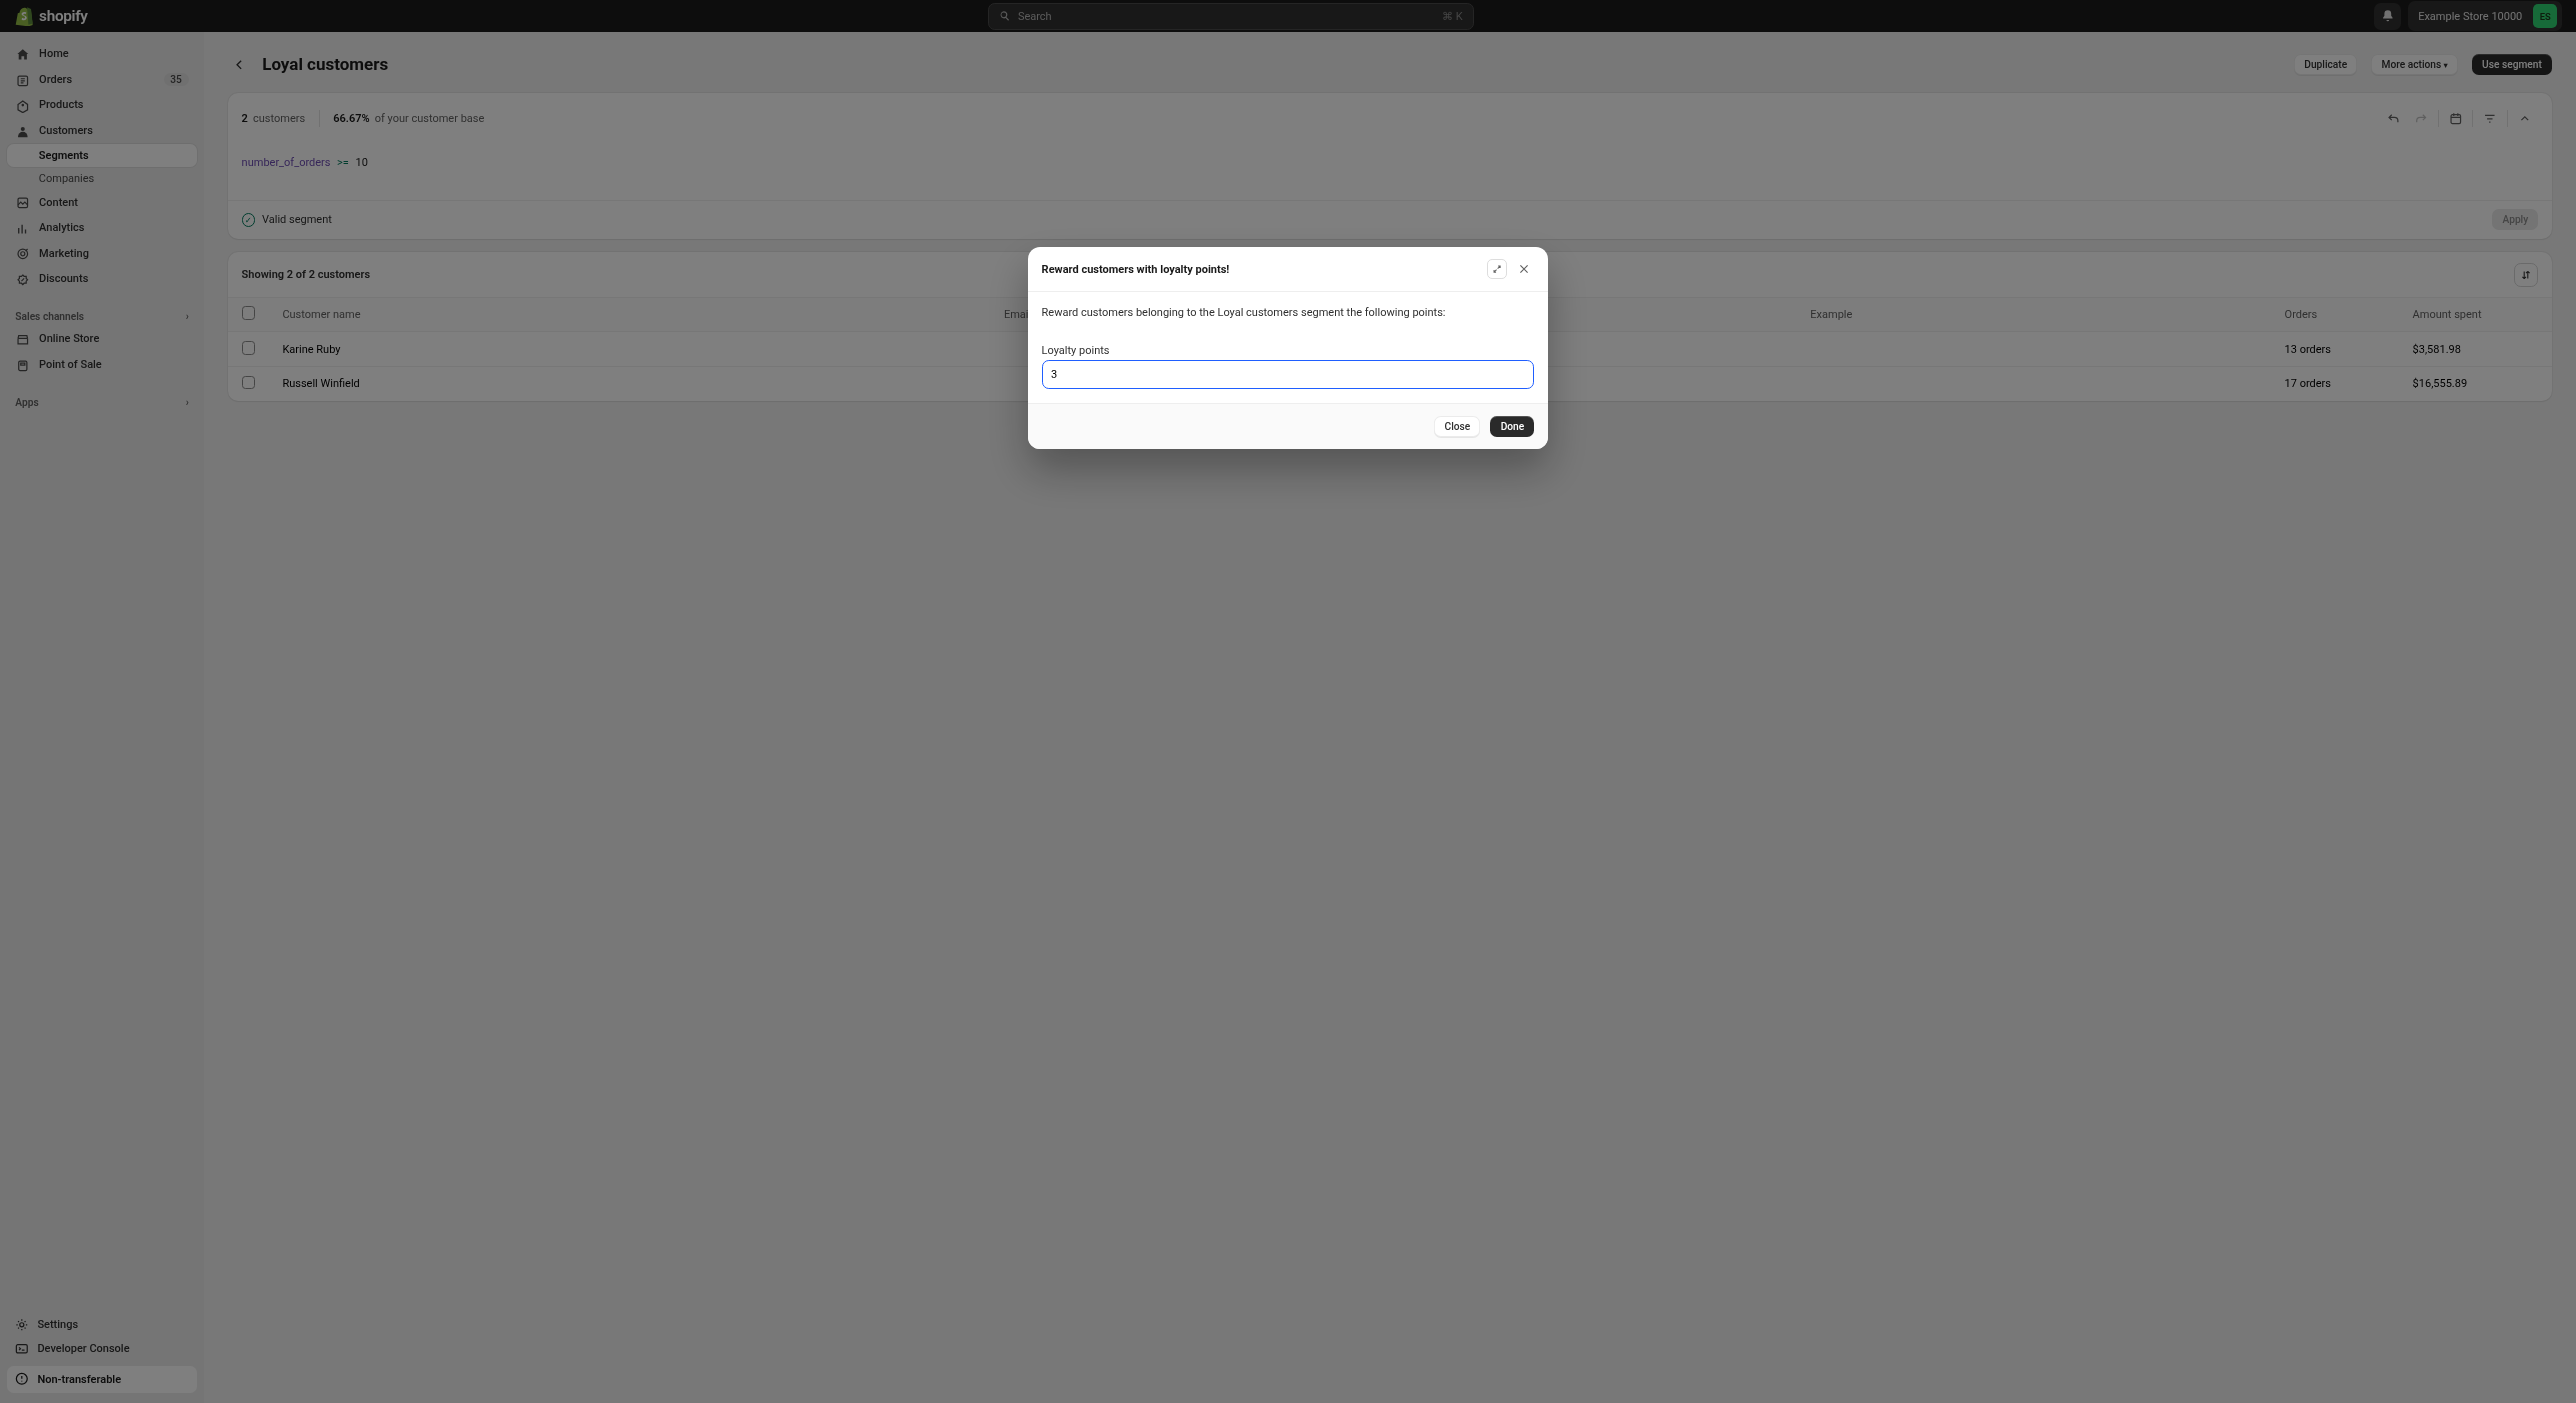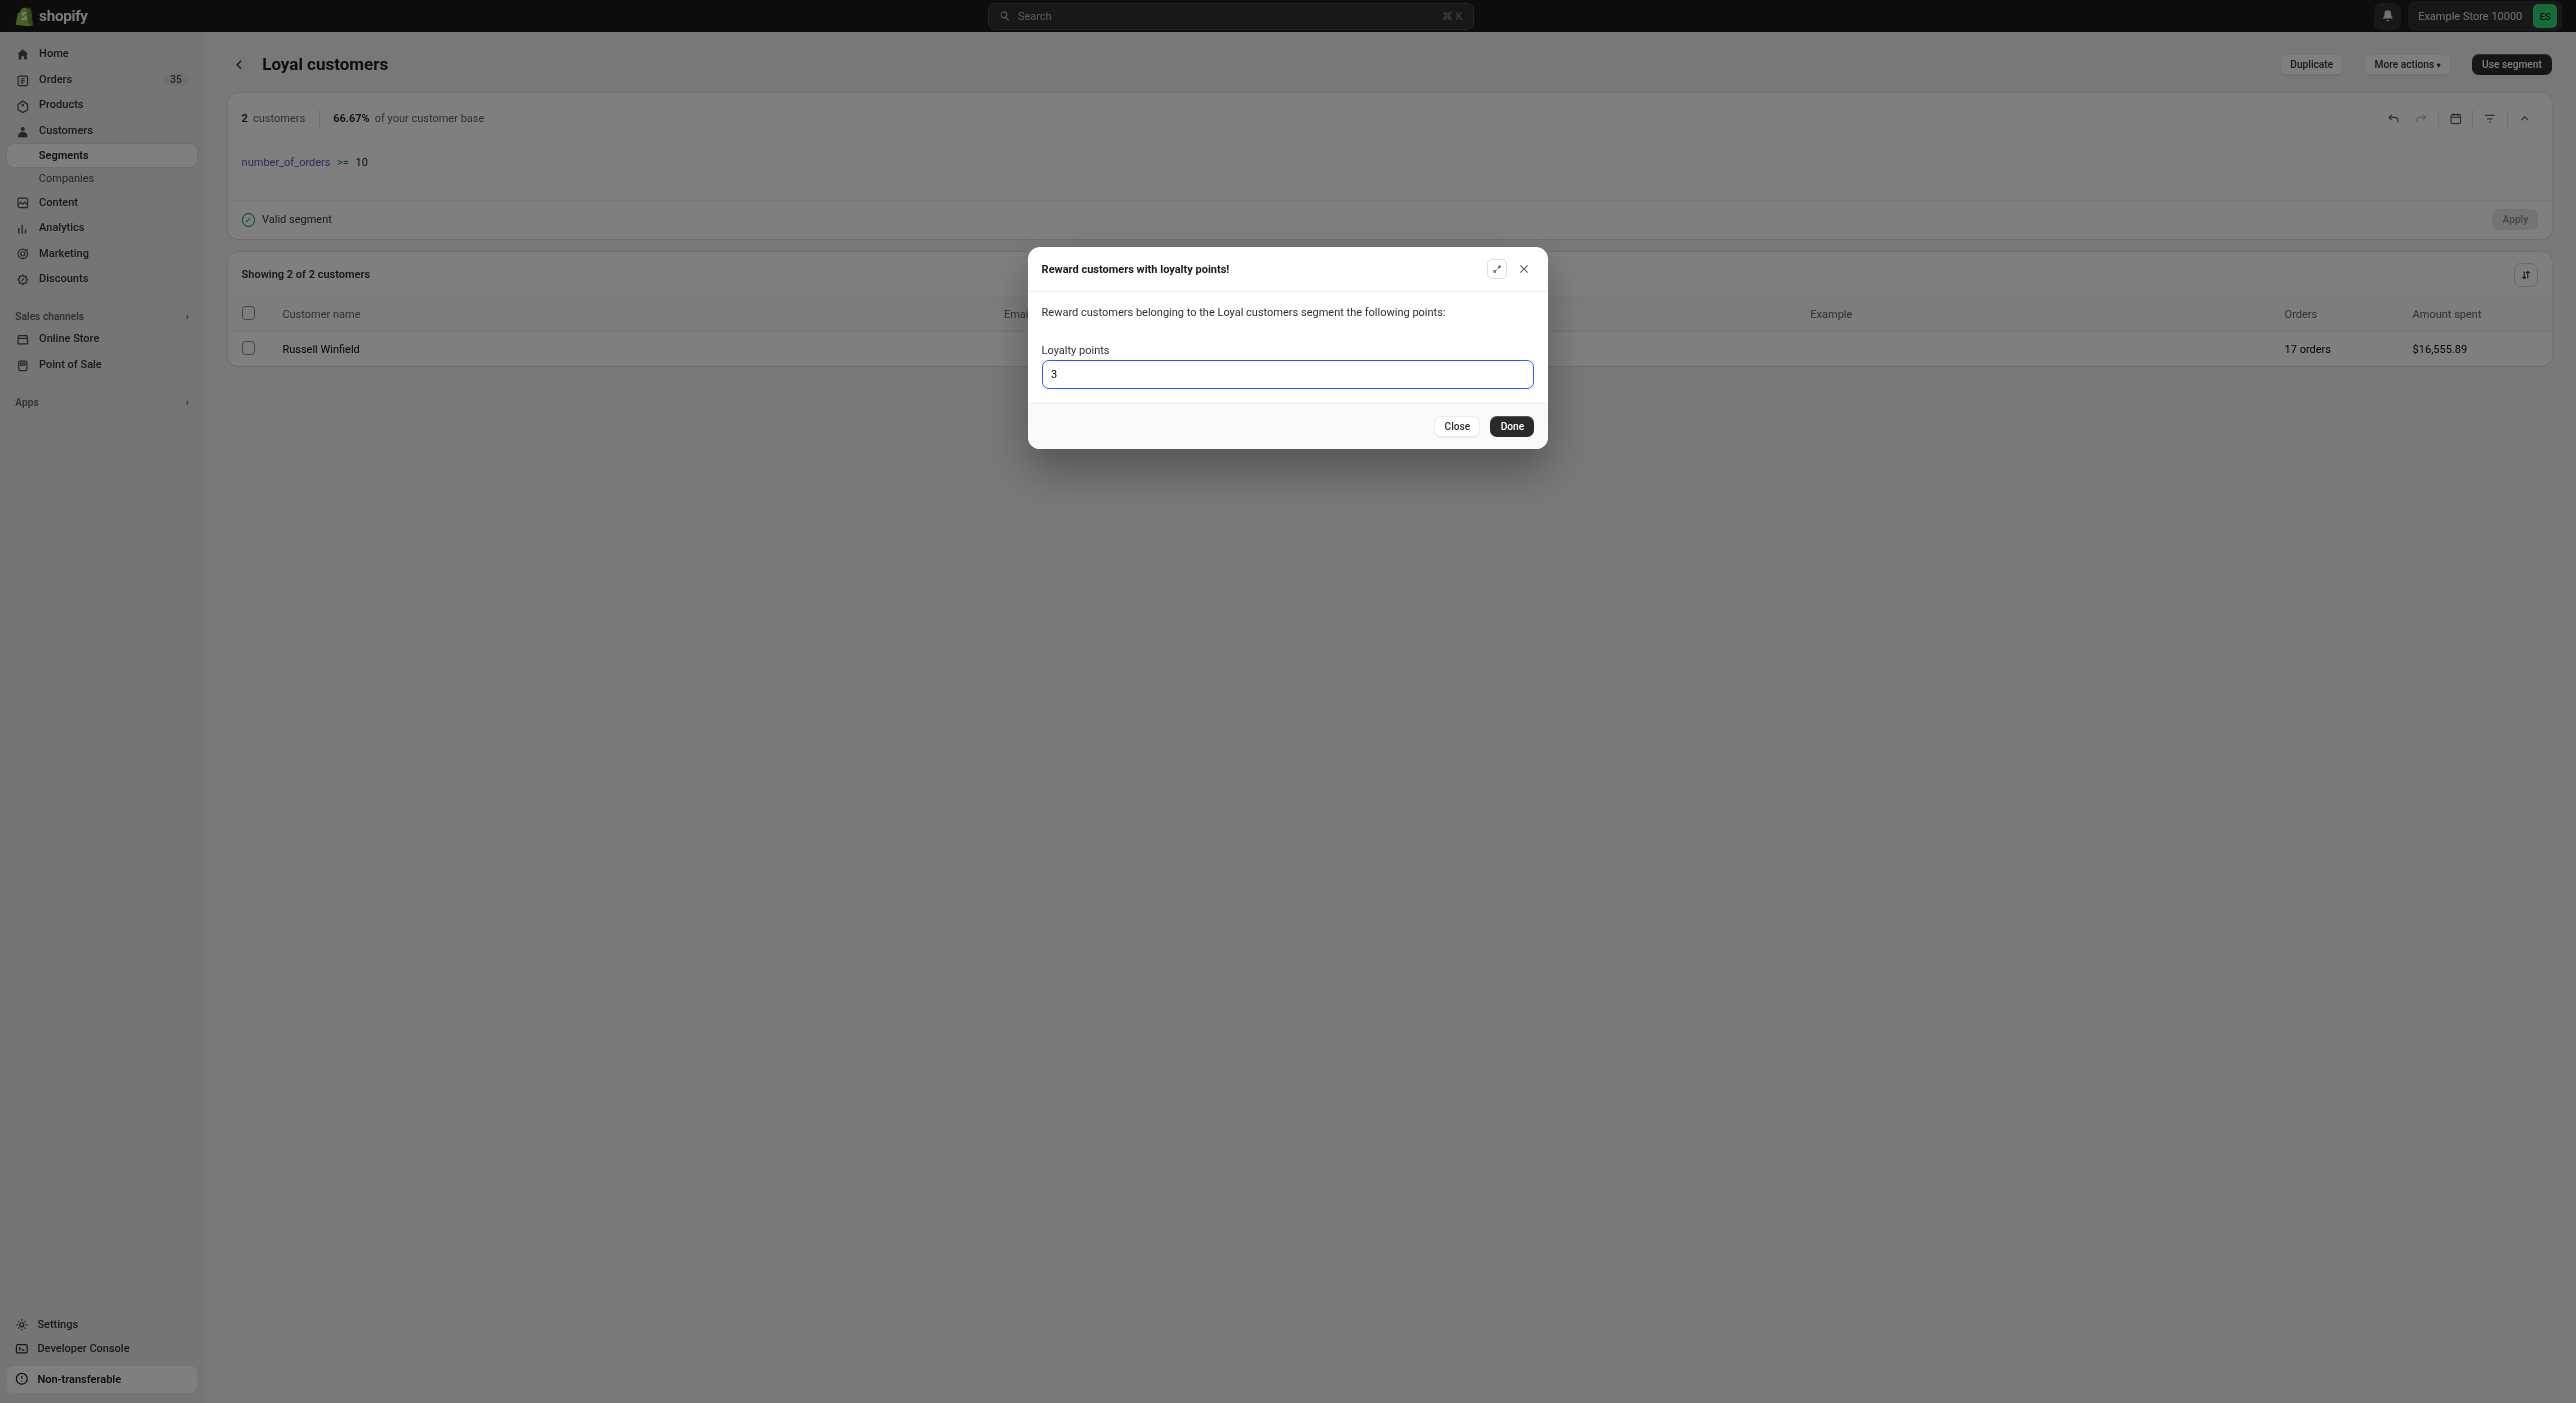--- a/index.html
+++ b/index.html
@@ -25,21 +25,21 @@
 .nav-item .badge { margin-left: auto; background: #e0e0e0; padding: 0.9px 6.8px; border-radius: 6.8px; font-size: 10.2px; color: #4a4a4a; }
 .nav-section-title { display: flex; align-items: center; justify-content: space-between; padding: 5.1px 8.5px; color: #616161; font-size: 10.2px; font-weight: 600; margin-top: 13.6px; }
 .nav-spacer { flex: 1; }
 .nav-footer-item { display: flex; align-items: center; gap: 8.5px; padding: 5.1px 8.5px; border-radius: 6.8px; color: #303030; font-size: 11px; font-weight: 500; }
 .nav-alert { display: flex; align-items: center; gap: 8.5px; padding: 6.8px 8.5px; border-radius: 6.8px; background: #fff; color: #1a1a1a; font-size: 11px; font-weight: 600; margin-top: 5.1px; }
 .nav-alert .icon svg { color: #1a1a1a; }
 .main { flex: 1; overflow-y: auto; padding: 20.4px 24px; }
 .page-head { display: flex; align-items: center; gap: 10.2px; margin-bottom: 17px; }
 .back-btn { width: 24px; height: 24px; display: flex; align-items: center; justify-content: center; border-radius: 5.1px; }
 .page-title { font-size: 17px; font-weight: 700; color: #1a1a1a; }
-.head-actions { margin-left: auto; display: flex; gap: 21px; }
+.head-actions { margin-left: auto; display: flex; gap: 14px; }
 .btn { padding: 5.1px 10.2px; border-radius: 6.8px; font-size: 10.2px; font-weight: 500; border: none; cursor: pointer; }
 .btn-secondary { background: #fff; box-shadow: 0 0.9px 0 rgba(0,0,0,0.08), inset 0 0 0 0.9px rgba(0,0,0,0.08); color: #303030; }
 .btn-secondary.with-caret::after { content: " ▾"; font-size: 8.5px; }
 .btn-primary { background: #2a2a2a; color: #fff; box-shadow: inset 0 0.9px 0 rgba(255,255,255,0.2); }
 .btn-disabled { background: #e8e8e8; color: #8a8a8a; cursor: not-allowed; }
 .card { background: #fff; border-radius: 10.2px; box-shadow: 0 0.9px 1.7px rgba(0,0,0,0.06), 0 0 0 0.9px rgba(0,0,0,0.04); margin-bottom: 13.6px; overflow: hidden; }
 .card-header { display: flex; align-items: center; padding: 12px 13.6px; font-size: 11px; color: #616161; gap: 5.1px; }
 .card-header .strong { color: #1a1a1a; font-weight: 600; }
 .card-header .divider { width: 0.9px; height: 17px; background: #e3e3e3; margin: 0 8.5px; }
 .toolbar-icons { margin-left: auto; display: flex; align-items: center; }
@@ -332,20 +332,28 @@
               <th>Customer name</th>
               <th>Email subscription</th>
               <th>Example</th>
               <th class="orders-col">Orders</th>
               <th class="amount-col">Amount spent</th>
             </tr>
           </thead>
           <tbody>
             <tr>
               <td class="check-col"><span class="chk"></span></td>
+              <td>Karine Ruby</td>
+              <td></td>
+                <td></td>
+              <td class="orders-col">13 orders</td>
+              <td class="amount-col">$3,581.98</td>
+            </tr>
+            <tr>
+              <td class="check-col"><span class="chk"></span></td>
               <td>Russell Winfield</td>
               <td></td>
                 <td></td>
               <td class="orders-col">17 orders</td>
               <td class="amount-col">$16,555.89</td>
             </tr>
           </tbody>
         </table>
       </div>
     </div>

